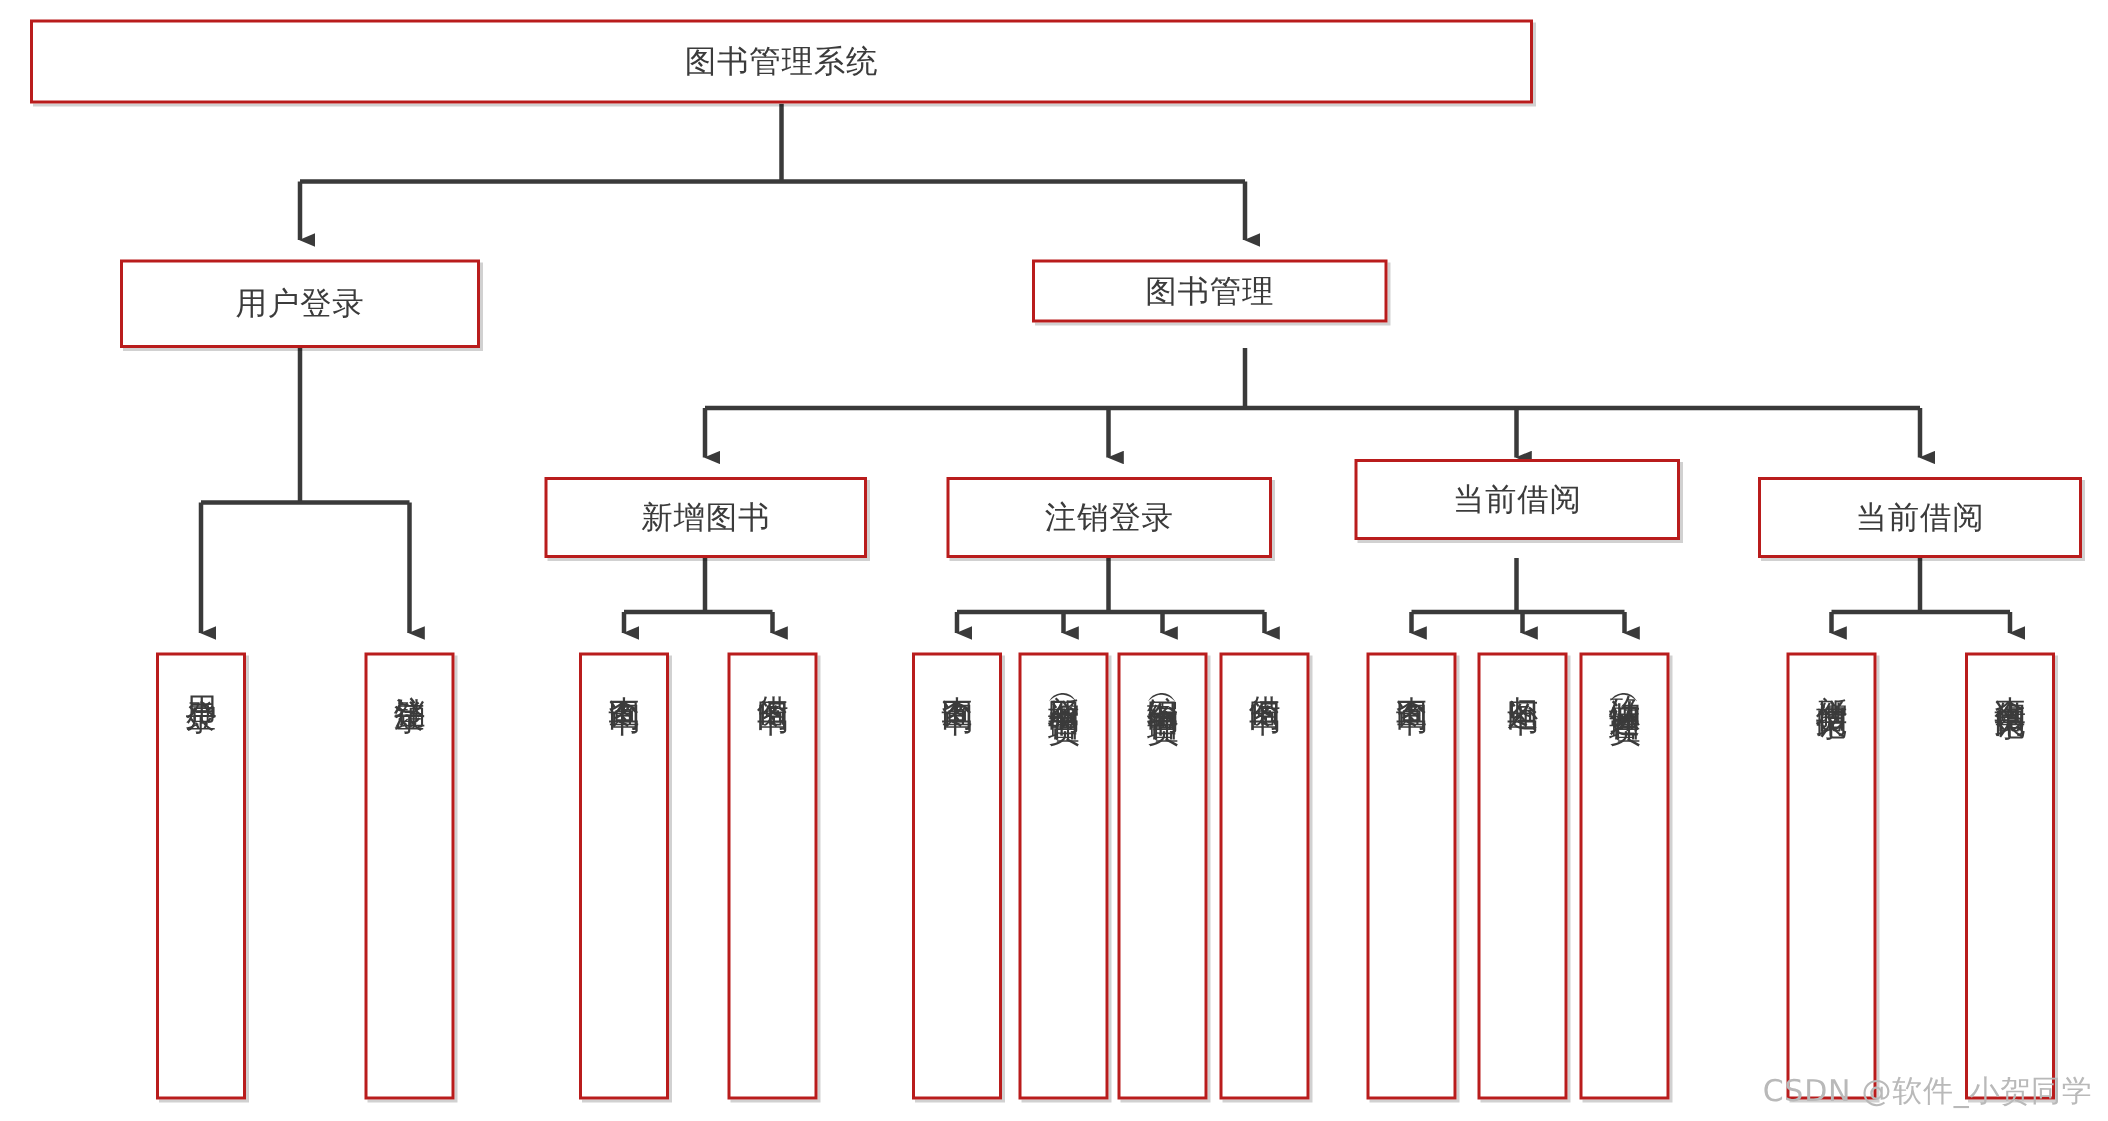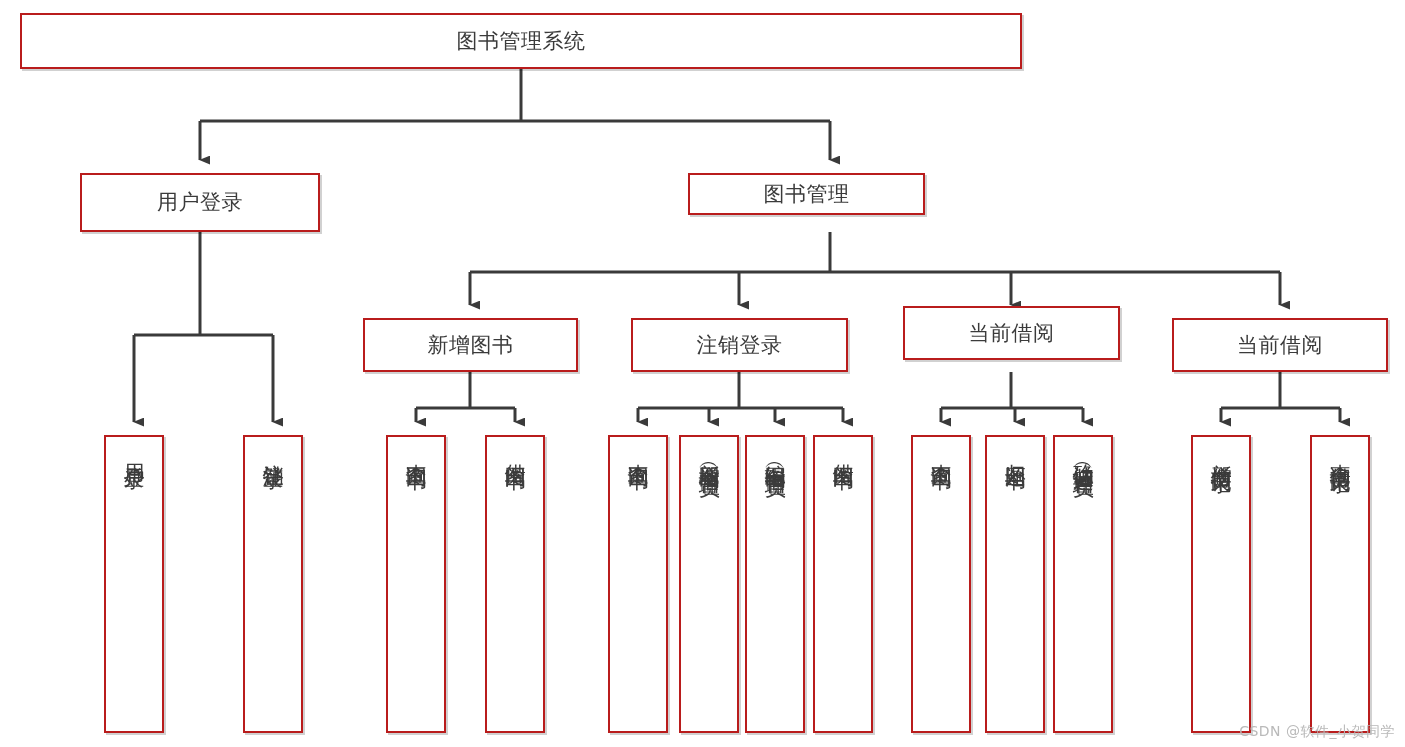--- a/index.html
+++ b/index.html
@@ -47,21 +47,21 @@
     font-size: 21px;
   }
   .vert {
     align-items: flex-start;
     padding-top: 10px;
   }
   #watermark {
     position: absolute;
     right: 10px;
     bottom: 6px;
-    font-size: 14px;
+    font-size: 20px;
     color: #b9b9b9;
     letter-spacing: 0.5px;
     white-space: nowrap;
     font-family: "DejaVu Sans", "Liberation Sans", sans-serif;
     pointer-events: none;
   }
   svg line, svg polygon, svg path {
     shape-rendering: geometricPrecision;
   }
 </style>

